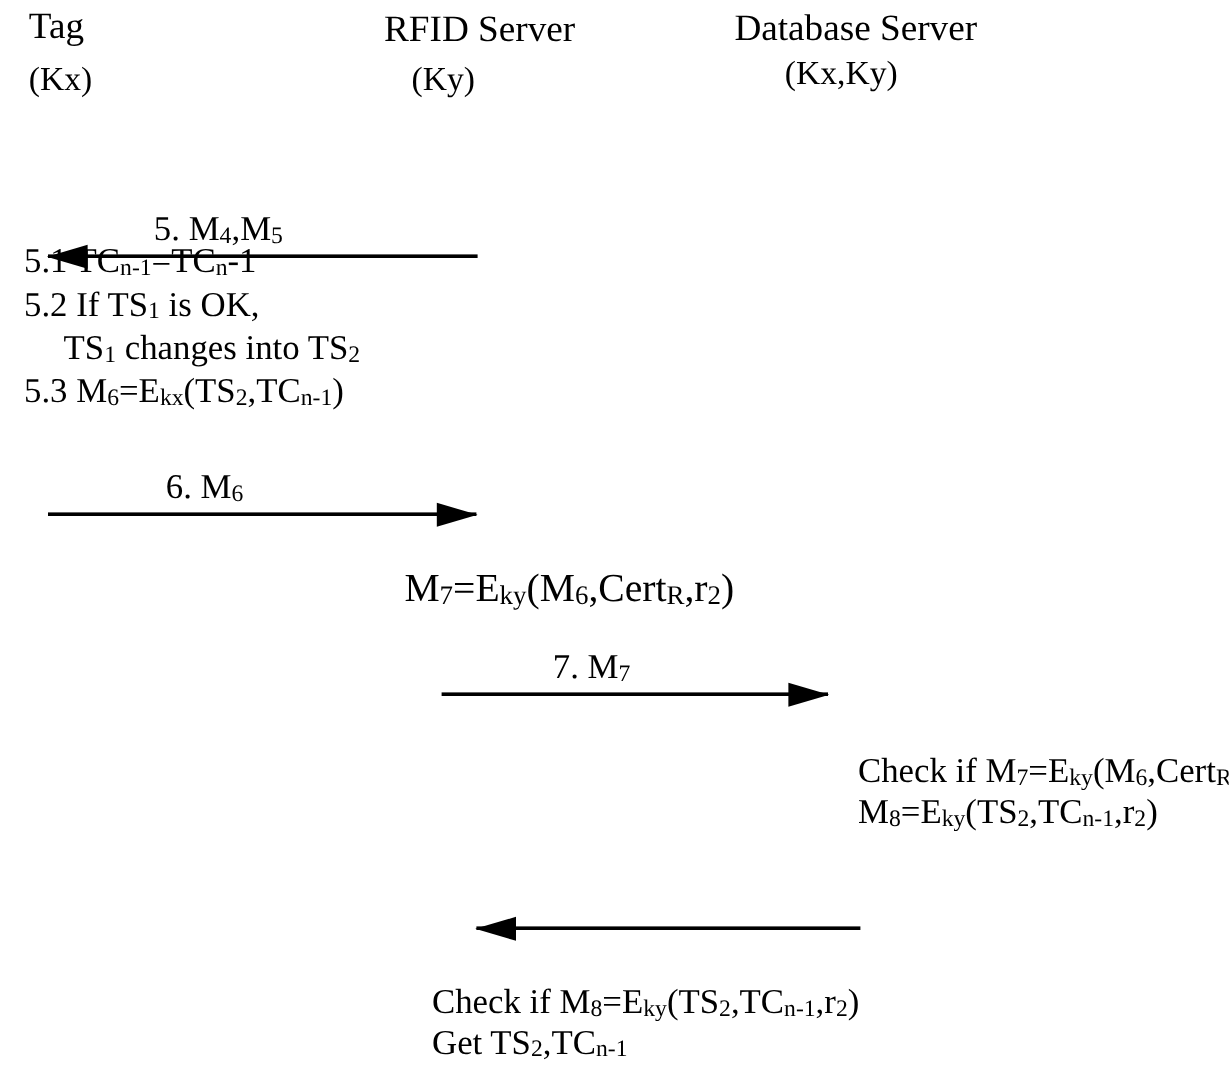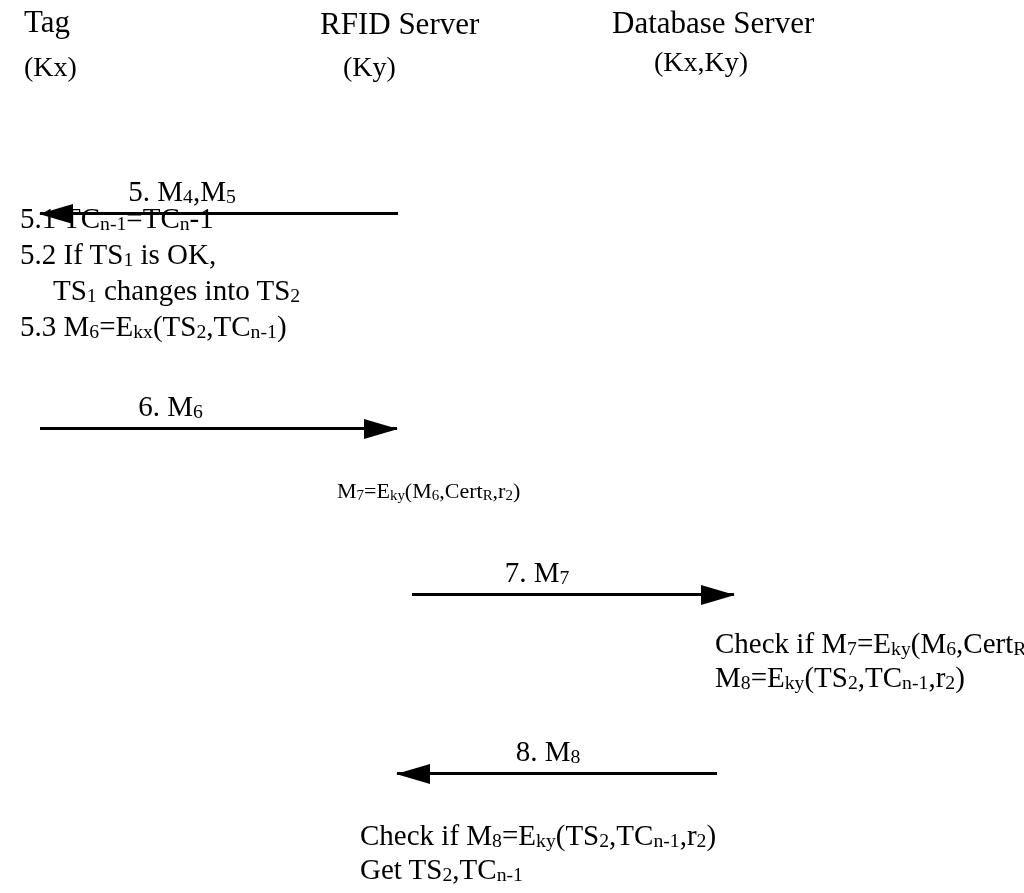--- a/index.html
+++ b/index.html
@@ -5,21 +5,21 @@
   html, body { margin: 0; padding: 0; background: #ffffff; }
   .canvas {
     position: relative;
     width: 1024px;
     height: 893px;
     background: #ffffff;
     font-family: "Liberation Serif", "DejaVu Serif", serif;
     color: #000000;
     overflow: hidden;
   }
-  .txt { position: absolute; white-space: nowrap; font-size: 22px; line-height: 34px; }
+  .txt { position: absolute; white-space: nowrap; font-size: 33px; line-height: 34px; }
   .p-name { font-size: 31px; }
   .p-key  { font-size: 28px; }
   sub { font-size: 0.68em; vertical-align: -0.12em; line-height: 0; }
 
   .note { position: absolute; font-size: 29px; }
   .note .nline { white-space: nowrap; height: 36px; line-height: 36px; margin-left: 12px; }
   .note .indent { padding-left: 33px; }
 
   .arrow { position: absolute; }
   .arrow-line {
@@ -66,33 +66,32 @@
   </div>
 
   <div class="arrow" style="left:40px; top:392px; width:357px; height:38px;">
     <div class="arrow-label" style="transform:translateX(-48px);">6. M<sub>6</sub></div>
     <div class="arrow-line"></div>
     <div class="arrow-head pt-right"></div>
   </div>
 
   <div class="txt" style="left:337px; top:474px;">M<sub>7</sub>=E<sub>ky</sub>(M<sub>6</sub>,Cert<sub>R</sub>,r<sub>2</sub>)</div>
 
-  <div class="arrow" style="left:412px; top:542px; width:322px; height:38px;margin-top:16px;">
+  <div class="arrow" style="left:368px; top:542px; width:322px; height:38px;">
     <div class="arrow-label" style="transform:translateX(-36px);">7. M<sub>7</sub></div>
     <div class="arrow-line"></div>
     <div class="arrow-head pt-right"></div>
   </div>
 
   <div class="note" style="left:703px; top:626px;">
     <div class="nline" style="height:34px; line-height:34px;">Check if M<sub>7</sub>=E<sub>ky</sub>(M<sub>6</sub>,Cert<sub>R</sub>,r<sub>2</sub>)</div>
     <div class="nline" style="height:34px; line-height:34px;">M<sub>8</sub>=E<sub>ky</sub>(TS<sub>2</sub>,TC<sub>n-1</sub>,r<sub>2</sub>)</div>
   </div>
 
   <div class="arrow" style="left:397px; top:737px; width:320px; height:38px;">
-    <div class="arrow-label" style="transform:translateX(-9px);">8. M<sub>8</sub></div>
     <div class="arrow-line"></div>
     <div class="arrow-head pt-left"></div>
   </div>
 
   <div class="note" style="left:348px; top:818px;">
     <div class="nline" style="height:34px; line-height:34px;">Check if M<sub>8</sub>=E<sub>ky</sub>(TS<sub>2</sub>,TC<sub>n-1</sub>,r<sub>2</sub>)</div>
     <div class="nline" style="height:34px; line-height:34px;">Get TS<sub>2</sub>,TC<sub>n-1</sub></div>
   </div>
 
 </div>

